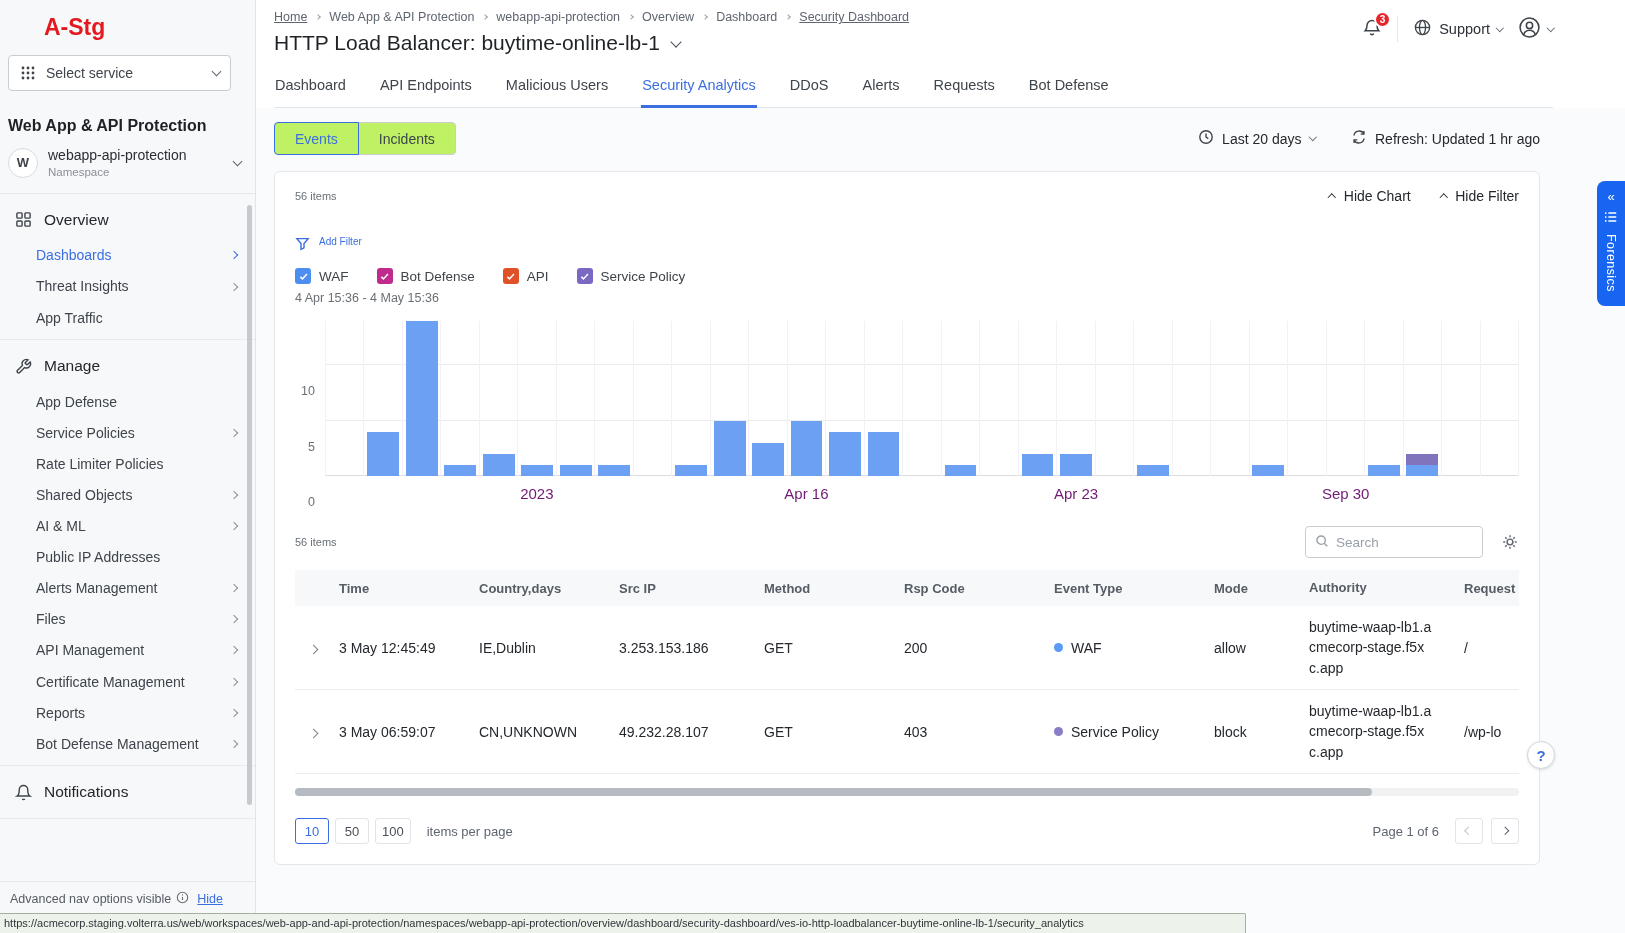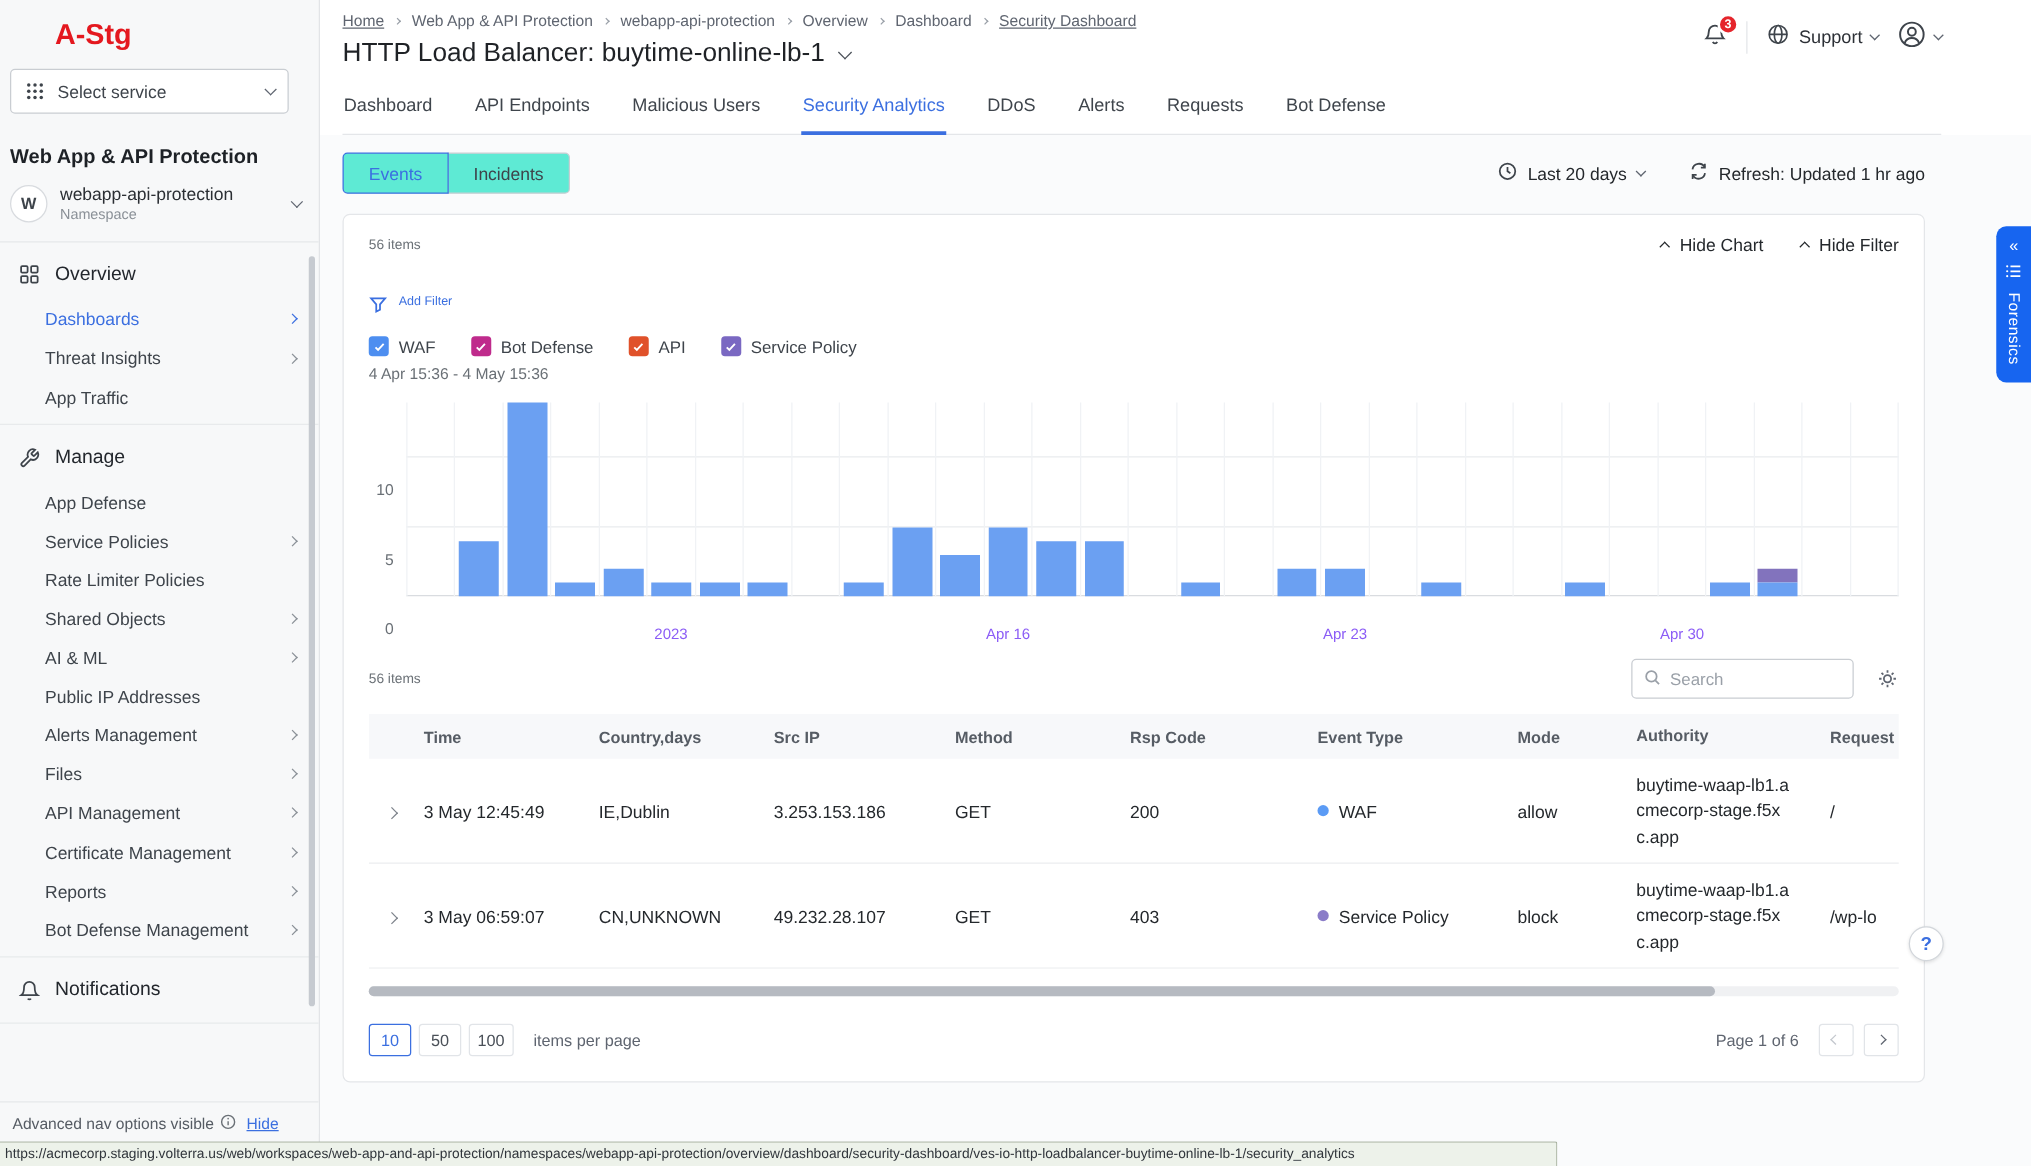--- a/index.html
+++ b/index.html
@@ -59,21 +59,21 @@
          border:2px solid #fff;color:#fff;font-size:10px;font-weight:700;display:flex;align-items:center;justify-content:center}
   .vdiv{width:1px;height:26px;background:#e4e6e9}
   .support,.account{display:flex;align-items:center;gap:7px;font-size:14.5px;color:#2c3036;cursor:pointer}
   .support .chv,.account .chv{color:#5f6570}
   .tabs{display:flex;gap:32px;margin-top:13px;border-bottom:1px solid #e4e6e9}
   .tab{padding:9px 1px 12px;font-size:14.5px;color:#3f454c;cursor:pointer;border-bottom:3px solid transparent;margin-bottom:-1px;white-space:nowrap}
   .tab.active{color:#3b6fe0;border-bottom-color:#3b6fe0;font-weight:500}
   .content{flex:1;background:#fafbfc;padding:14px 85px 0 18px}
   .toolbar{display:flex;justify-content:space-between;align-items:center}
   .seg{display:flex}
-  .seg-btn{height:33px;padding:0 20px;background:#5eead4;border:1px solid #c9cdd2;color:#3e444b;font-size:14px}
+  .seg-btn{height:33px;padding:0 20px;background:#bef264;border:1px solid #c9cdd2;color:#3e444b;font-size:14px}
   .seg-btn:first-child{border-radius:4px 0 0 4px}
   .seg-btn:last-child{border-radius:0 4px 4px 0;margin-left:-1px}
   .seg-btn.active{border-color:#3b6fe0;color:#3b6fe0;position:relative;z-index:2}
   .toolbar-right{display:flex;align-items:center;gap:36px}
   .time-range,.refresh{display:flex;align-items:center;gap:8px;font-size:14px;color:#24282c;cursor:pointer}
   .time-range .chv{color:#5f6570}
   
   .card{margin-top:16px;background:#fff;border:1px solid #e4e6e9;border-radius:6px;padding:16px 20px 20px}
   .card-head{display:flex;justify-content:space-between;align-items:center}
   .items-count{font-size:11px;color:#6a7076}
@@ -90,21 +90,21 @@
   .y-label{position:absolute;right:10px;font-size:12.5px;color:#6a7076}
   .plot-wrap{flex:1;min-width:0}
   .plot{position:relative;height:155px}
   .gridline{position:absolute;left:0;right:0;height:1px;background:#e9ebee}
   .gridline.zero{background:#d9dce0}
   .bars{position:absolute;inset:0;display:flex;z-index:1;border-right:1px solid #f0f2f5}
   .slot{flex:1;display:flex;align-items:flex-end;justify-content:center;border-left:1px solid #f0f2f5;height:100%}
   .stack{display:flex;flex-direction:column;justify-content:flex-end;width:85%}
   .seg-bar{width:100%}
   .x-axis{position:relative;height:26px}
-  .x-axis span{position:absolute;top:23px;transform:translateX(-50%);font-size:12px;color:#8b5cf6;white-space:nowrap}
+  .x-axis span{position:absolute;top:9px;transform:translateX(-50%);font-size:15px;color:#701a75;white-space:nowrap}
   
   .items-row{display:flex;justify-content:space-between;align-items:center;margin-top:24px}
   .items-right{display:flex;align-items:center}
   .search-box{display:flex;align-items:center;gap:7px;width:178px;height:32px;border:1px solid #c9cdd2;border-radius:4px;padding:0 9px;background:#fff}
   .search-box input{flex:1;min-width:0;border:none;outline:none;font-size:13.5px;color:#2c3036;background:transparent}
   .search-box input::placeholder{color:#9aa0a8}
   .gear{margin-left:18px;display:flex;cursor:pointer}
   
   .tbl{margin-top:12px;overflow:hidden}
   .tbl-inner{min-width:1330px}
@@ -593,21 +593,21 @@
                   </div>
                   <div class="slot">
                     <div class="stack"></div>
                   </div>
                 </div>
               </div>
             <div class="x-axis" id="xaxis">
                 <span style="left: 17.7419%;">2023</span>
                 <span style="left: 40.3226%; text-align: right;">Apr 16</span>
                 <span style="left: 62.9032%;">Apr 23</span>
-                <span style="left: 85.4839%;">Apr 30</span>
+                <span style="left: 85.4839%;">Sep 30</span>
               </div>
           </div>
         </div>
 
         <div class="items-row">
           <span class="items-count">56 items</span>
           <div class="items-right">
             <div class="search-box">
               <span>
                 <svg width="14" height="14" viewBox="0 0 16 16" fill="none" stroke="#9aa0a8" stroke-width="1.6">

